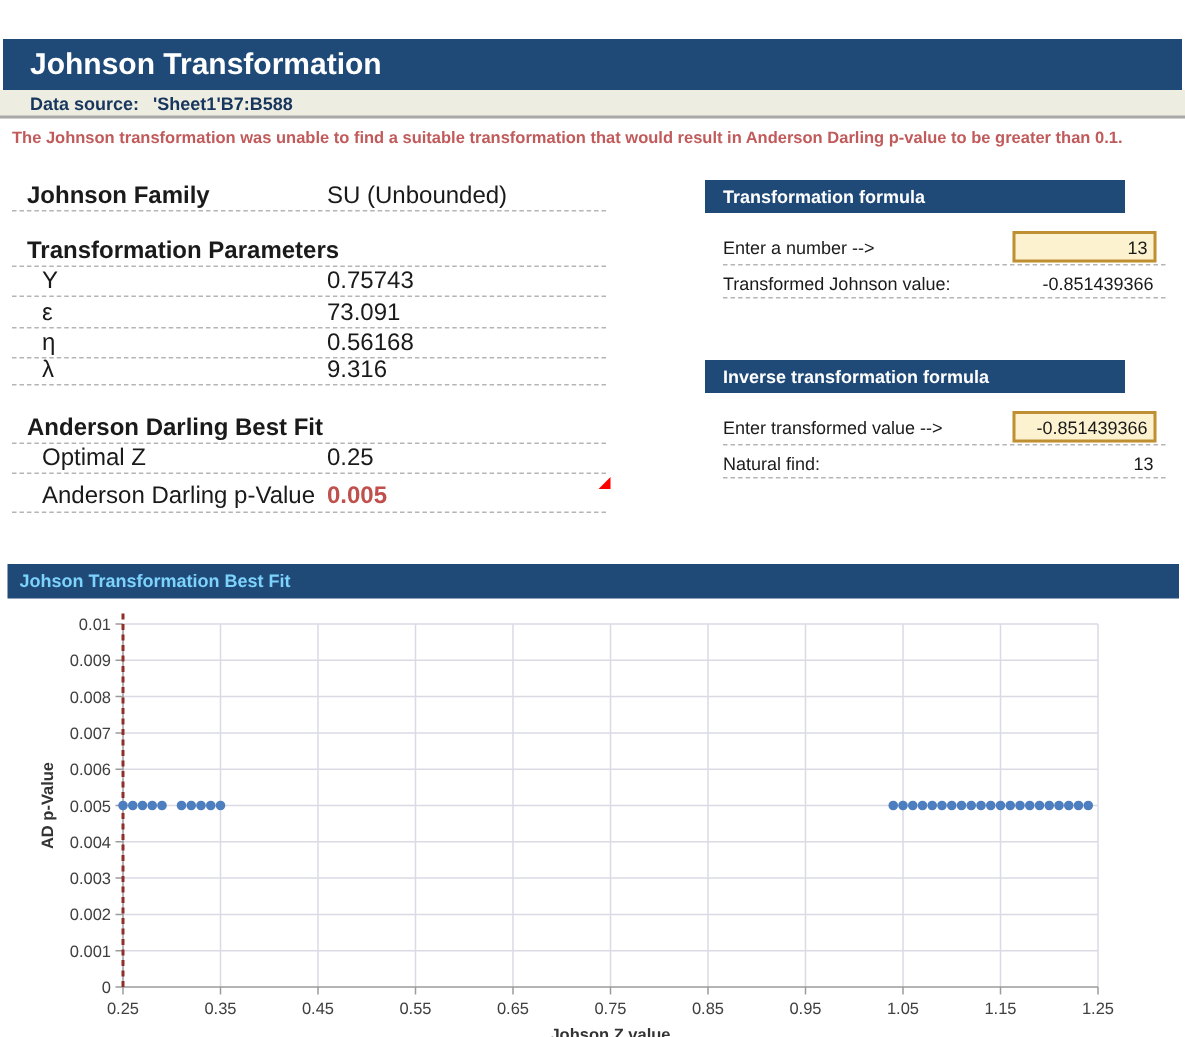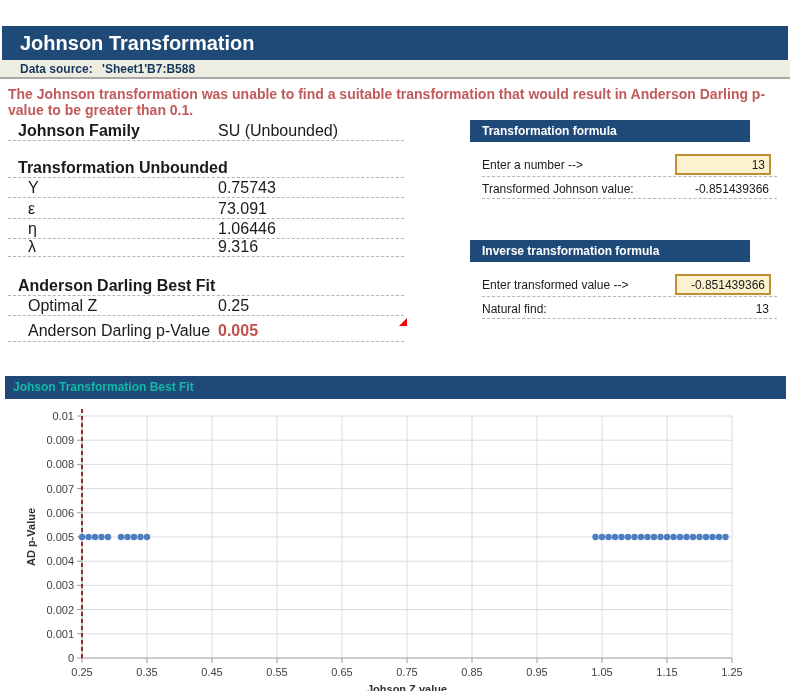--- a/index.html
+++ b/index.html
@@ -5,21 +5,21 @@
   html,body{margin:0;padding:0;background:#fff;}
   body{font-family:"Liberation Sans","DejaVu Sans",sans-serif;color:#1a1a1a;}
   #app{position:relative;width:790px;height:691px;background:#ffffff;overflow:hidden;margin-top:24px;}
 
   .title-bar{position:absolute;top:2px;left:2px;width:786px;height:34px;background:#1F4977;
     color:#ffffff;font-size:20px;font-weight:bold;line-height:34px;padding-left:18px;box-sizing:border-box;}
   .ds-bar{position:absolute;top:36px;left:0;width:790px;height:19px;background:#EEEDE2;
     border-bottom:2px solid #A9A9A9;line-height:19px;font-size:12px;font-weight:bold;color:#17365D;
     padding-left:20px;box-sizing:border-box;}
   .ds-bar span{margin-right:6px;}
-  .warning{position:absolute;top:62px;left:8px;width:778px;font-size:14px;font-weight:bold;color:#C15B5B;}
+  .warning{position:absolute;top:62px;left:8px;width:778px;font-size:11px;font-weight:bold;color:#C15B5B;}
   .trow{position:absolute;left:8px;width:396px;height:20px;border-bottom:1px dashed #b5b5b5;
     font-size:16px;line-height:19px;box-sizing:border-box;}
   .trow .lab{position:absolute;left:10px;}
   .trow .lab.sub{left:20px;}
   .trow .val{position:absolute;left:210px;}
   .bold{font-weight:bold;}
   .redval{color:#C0504D;font-weight:bold;}
   .comment-flag{position:absolute;left:399px;top:294px;width:0;height:0;
     border-bottom:8px solid #FF0000;border-left:8px solid transparent;}
 
@@ -28,21 +28,21 @@
     font-size:12px;font-weight:bold;line-height:22px;padding-left:12px;box-sizing:border-box;}
   .rrow{position:absolute;left:482px;width:295px;font-size:12px;border-bottom:1px dashed #b5b5b5;box-sizing:border-box;}
   .rrow .rlab{position:absolute;left:0;top:0;line-height:22px;}
   .rrow .rval{position:absolute;right:8px;top:0;line-height:22px;text-align:right;}
   .input-cell{position:absolute;left:193px;top:0;width:96px;height:21px;background:#FDF2CF;
     border:2px solid #BF8F33;box-sizing:border-box;text-align:right;padding-right:4px;
     font-size:12px;line-height:18px;}
 
   
   .chart-header{position:absolute;left:5px;top:352px;width:781px;height:23px;background:#1F4977;
-    color:#14b8a6;font-size:12px;font-weight:bold;line-height:23px;padding-left:8px;box-sizing:border-box;}
+    color:#7dd3fc;font-size:12px;font-weight:bold;line-height:23px;padding-left:8px;box-sizing:border-box;}
   .chart-wrap{position:absolute;left:5px;top:378px;width:781px;height:308px;}
   svg text.tick{font-family:"Liberation Sans","DejaVu Sans",sans-serif;font-size:11px;fill:#404040;}
   svg text.axis-title{font-family:"Liberation Sans","DejaVu Sans",sans-serif;font-size:11px;font-weight:bold;fill:#333333;}
 </style>
 </head>
 <body>
 
 <div id="app">
 
   <div class="title-bar">Johnson Transformation</div>
@@ -53,33 +53,33 @@
   </div>
 
   <div class="warning">The Johnson transformation was unable to find a suitable transformation that would result in Anderson Darling p-value to be greater than 0.1.</div>
 
   <div class="trow" style="top:97px">
     <span class="lab bold">Johnson Family</span>
     <span class="val">SU (Unbounded)</span>
   </div>
 
   <div class="trow" style="top:134px">
-    <span class="lab bold">Transformation Unbounded</span>
+    <span class="lab bold">Transformation Parameters</span>
   </div>
   <div class="trow" style="top:154px">
     <span class="lab sub">Υ</span>
     <span class="val">0.75743</span>
   </div>
   <div class="trow" style="top:175px">
     <span class="lab sub">ε</span>
     <span class="val">73.091</span>
   </div>
   <div class="trow" style="top:195px">
     <span class="lab sub">η</span>
-    <span class="val">1.06446</span>
+    <span class="val">0.56168</span>
   </div>
   <div class="trow" style="top:213px">
     <span class="lab sub">λ</span>
     <span class="val">9.316</span>
   </div>
 
   <div class="trow" style="top:252px">
     <span class="lab bold">Anderson Darling Best Fit</span>
   </div>
   <div class="trow" style="top:272px">

